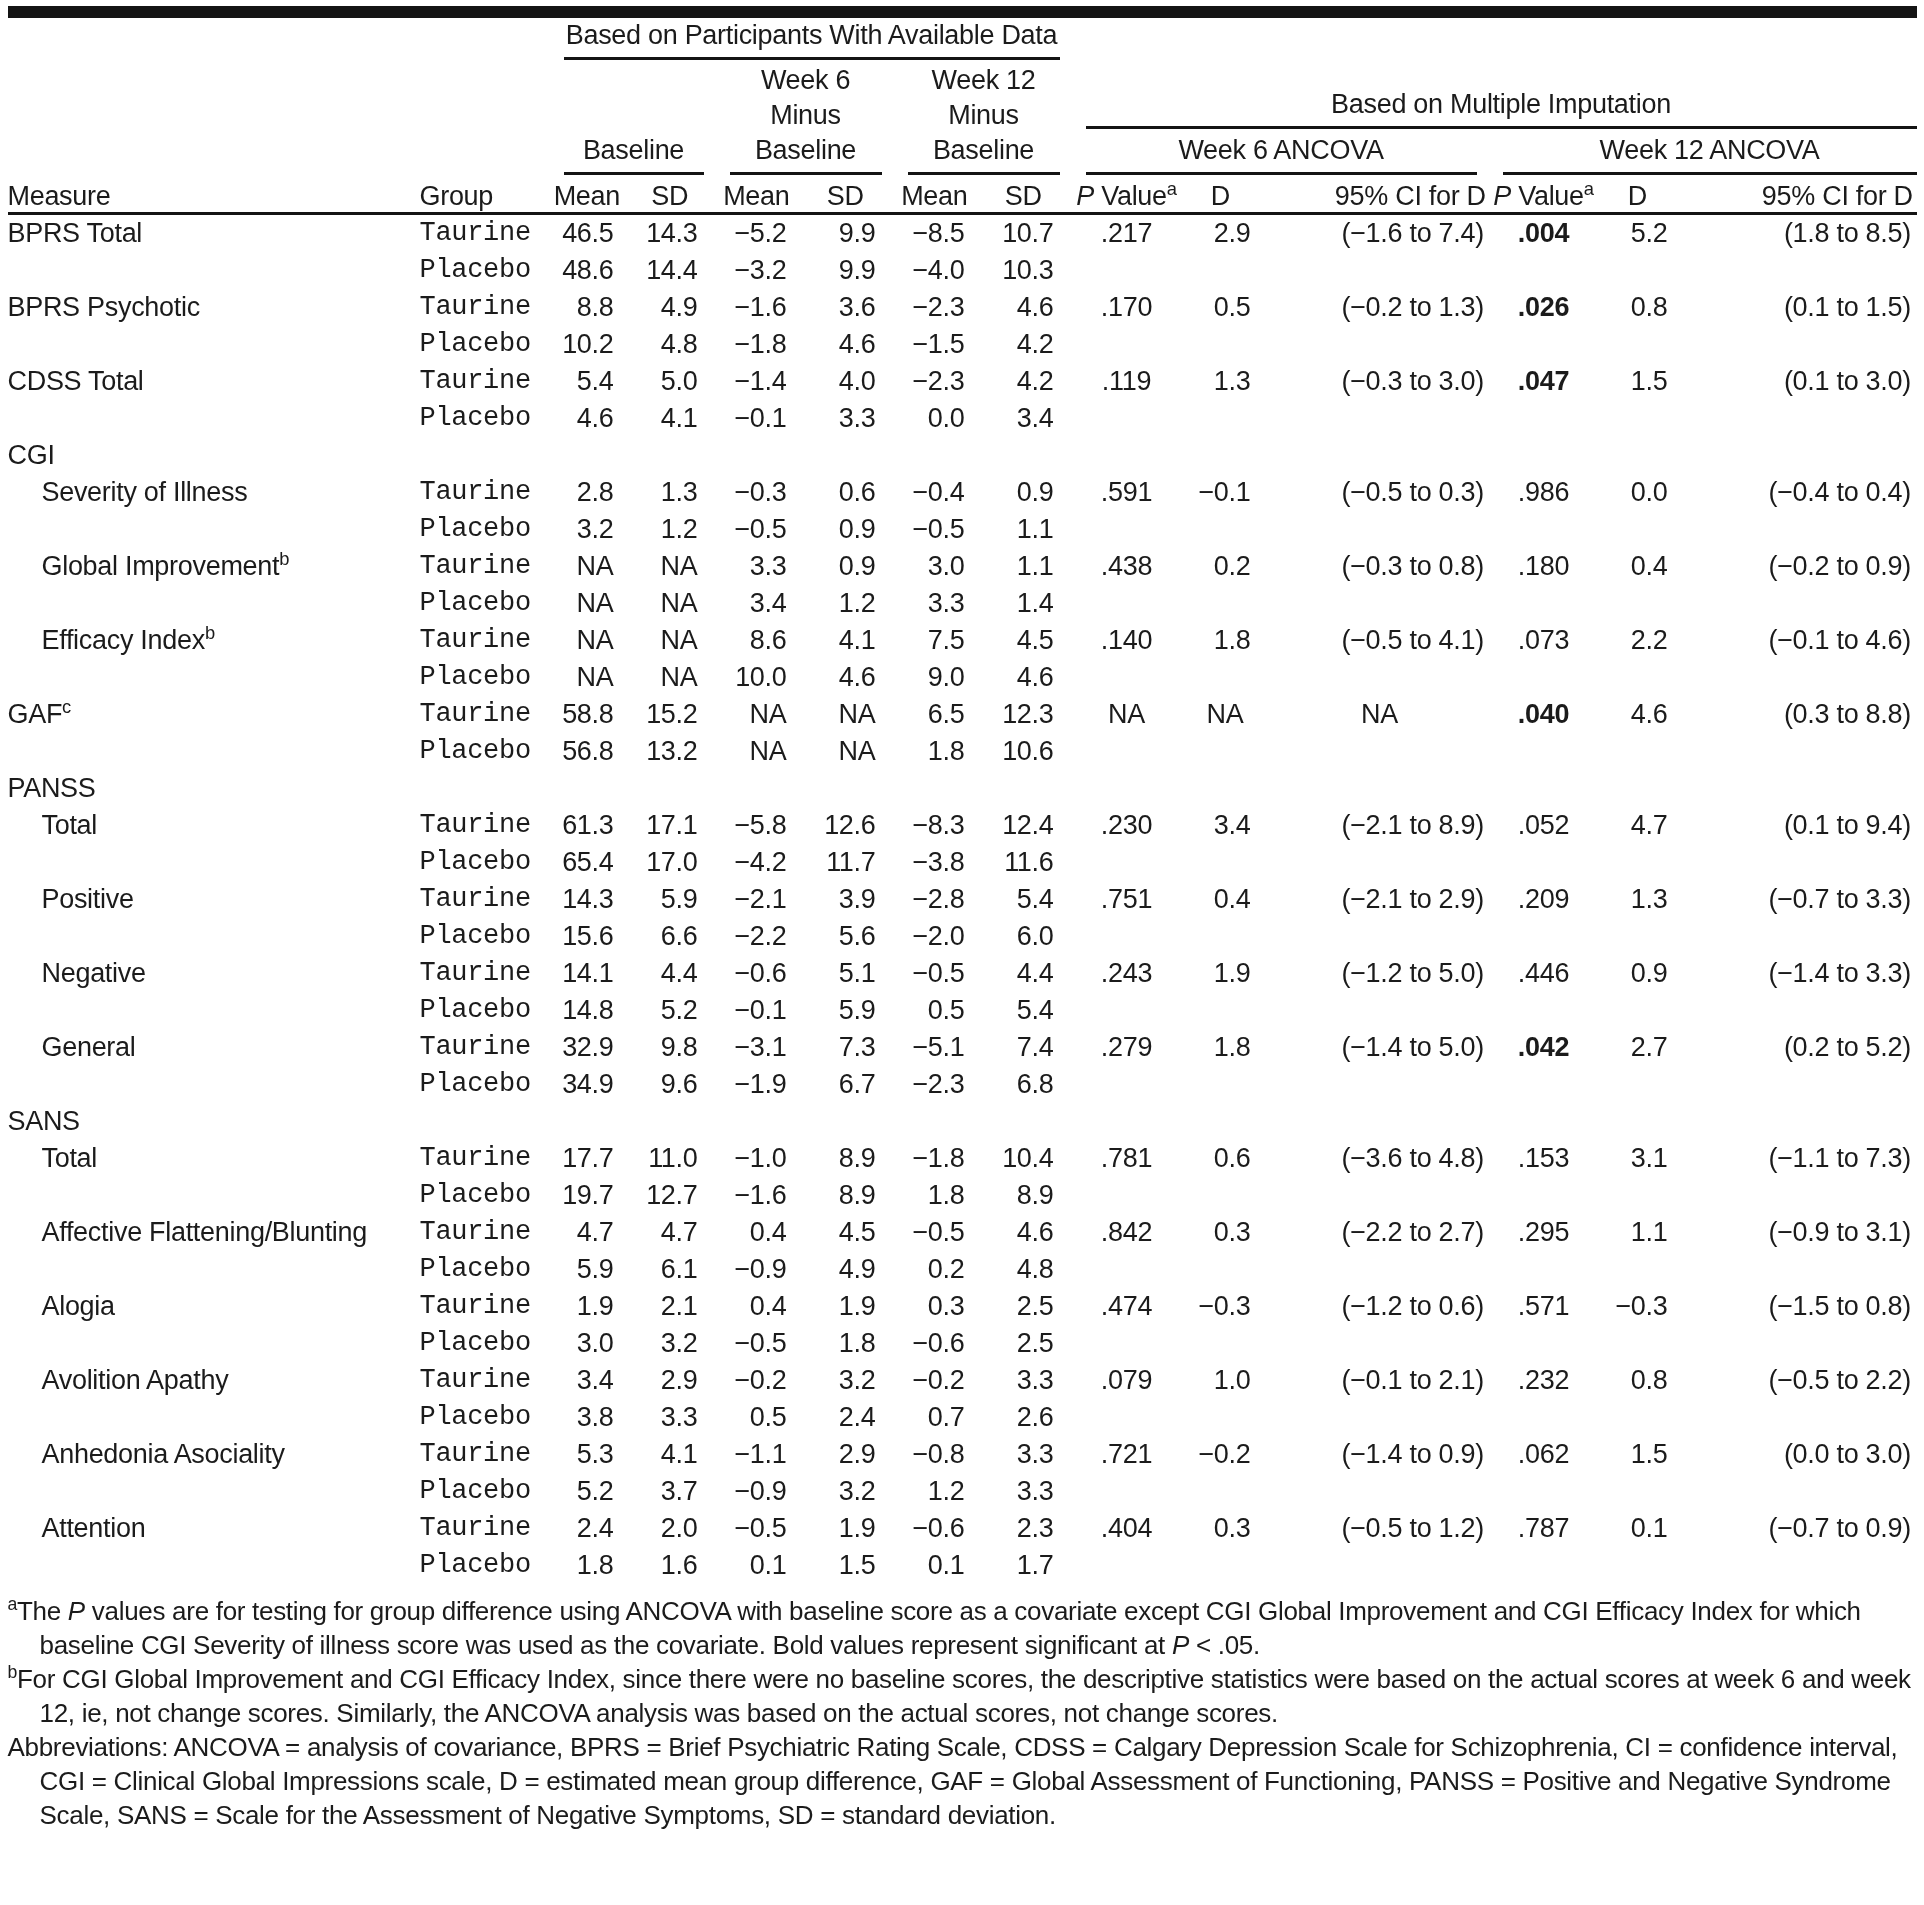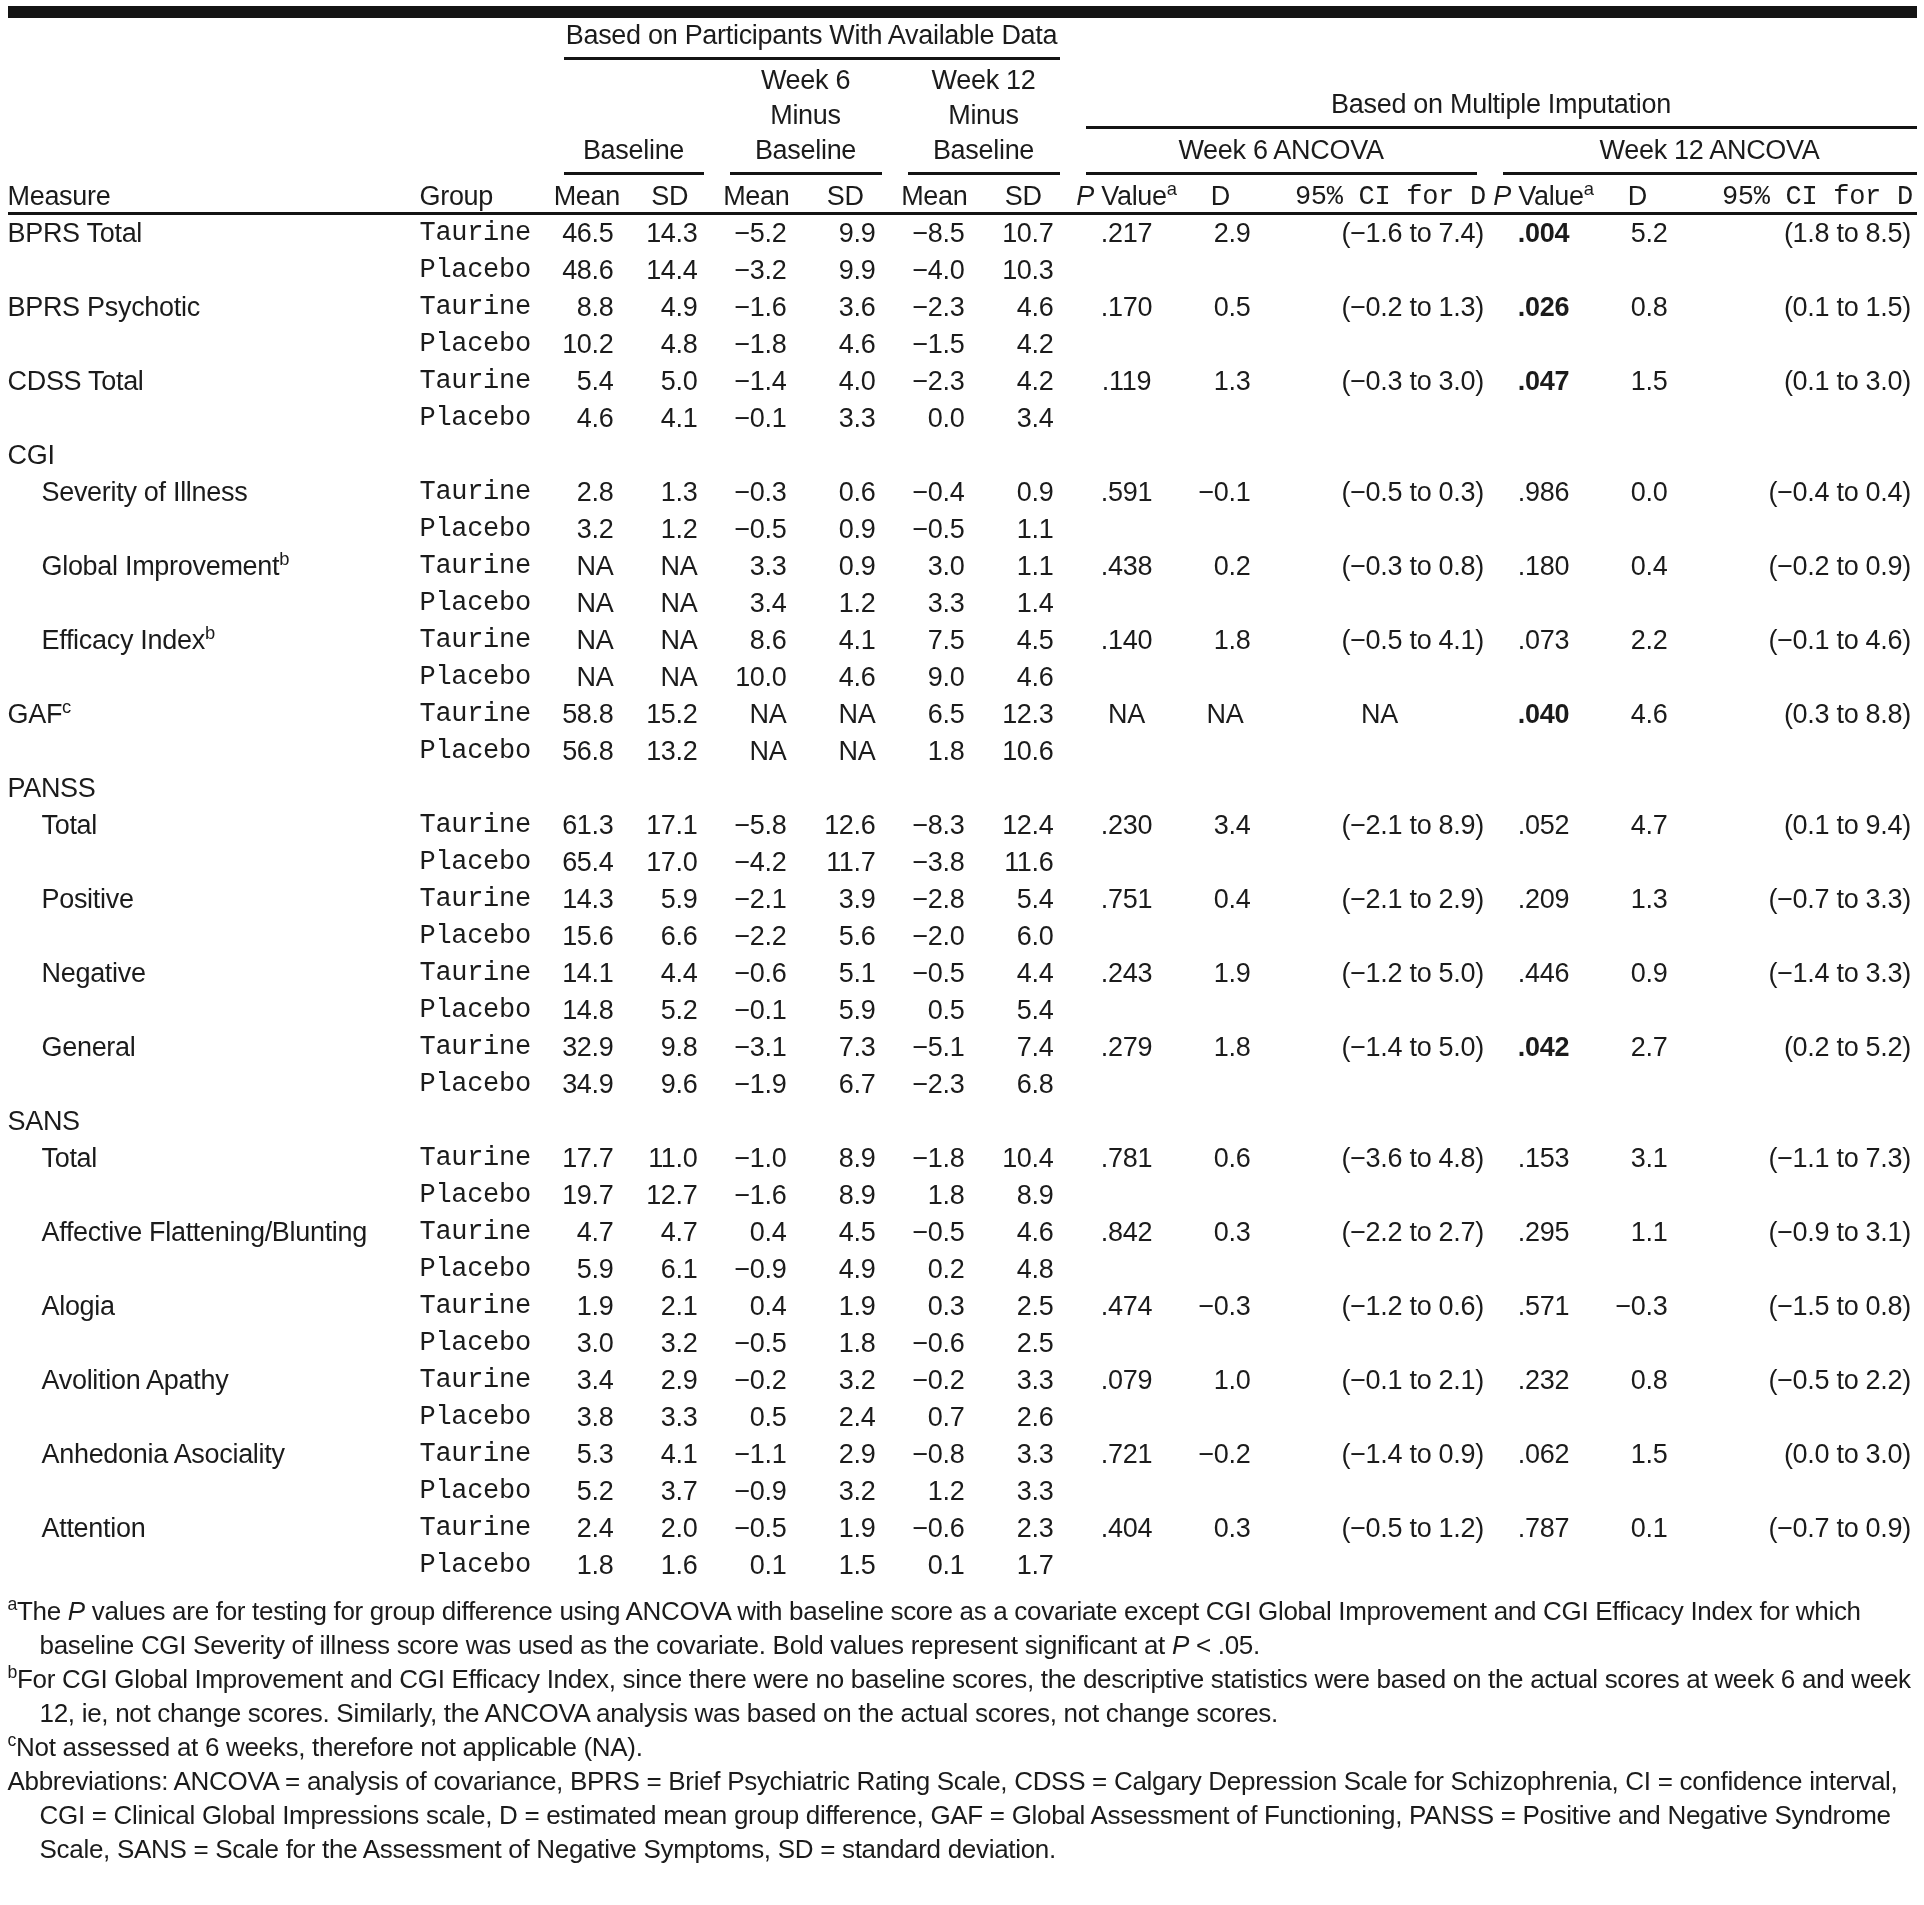--- a/index.html
+++ b/index.html
@@ -22,21 +22,21 @@
   tr.hr3 th{height:46px;}
   tr.hr4 th{height:37px;border-bottom:3.7px solid #141414;}
   .rule{
     border-bottom:3.7px solid #141414;padding-bottom:4.7px;margin:0 13px;
     text-align:center;white-space:pre-line;line-height:35px;
   }
   .rule.to-edge{margin-right:0;}
   .h-left{text-align:left;}
   .h-num{text-align:center;padding-right:9.4px;}
   .h-p{text-align:center;}
-  .h-ci{text-align:right;padding-right:3.7px;font-family:Liberation Mono, monospace;}
+  .h-ci{text-align:right;padding-right:3.7px;}
   tbody td{height:37px;vertical-align:middle;line-height:31px;}
   td.measure{text-align:left;margin-left:44px;}
   td.measure.indent{padding-left:34px;}
   td.group{text-align:left;font-family:Liberation Mono, monospace;}
   td.num{text-align:right;padding-right:19px;}
   td.pcol{text-align:center;}
   td.ci{text-align:right;padding-right:5.6px;}
   td.center{text-align:center;padding-right:0;}
   td.boldval{font-weight:bold;}
   sup{font-size:68%;line-height:0;}
@@ -713,18 +713,17 @@
           <td class="pcol"></td>
           <td class="num"></td>
           <td class="ci"></td>
         </tr>
       </tbody>
   </table>
 
   <div class="footnotes">
     <p class="fn"><sup>a</sup><span><span>The </span><span style="font-style: italic;">P</span><span> values are for testing for group difference using ANCOVA with baseline score as a covariate except CGI Global Improvement and CGI Efficacy Index for which baseline CGI Severity of illness score was used as the covariate. Bold values represent significant at </span><span style="font-style: italic;">P</span><span> &lt; .05.</span></span></p>
     <p class="fn"><sup>b</sup><span><span>For CGI Global Improvement and CGI Efficacy Index, since there were no baseline scores, the descriptive statistics were based on the actual scores at week 6 and week 12, ie, not change scores. Similarly, the ANCOVA analysis was based on the actual scores, not change scores.</span></span></p>
-    <p class="fn"><sup>c</sup><span><span>Not assessed at 6 weeks, therefore not applicable (NA).</span></span></p>
     <p class="fn"><span><span>Abbreviations: ANCOVA = analysis of covariance, BPRS = Brief Psychiatric Rating Scale, CDSS = Calgary Depression Scale for Schizophrenia, CI = confidence interval, CGI = Clinical Global Impressions scale, D = estimated mean group difference, GAF = Global Assessment of Functioning, PANSS = Positive and Negative Syndrome Scale, SANS = Scale for the Assessment of Negative Symptoms, SD = standard deviation.</span></span></p>
   </div>
 
 </div>
 
 
 </body></html>

